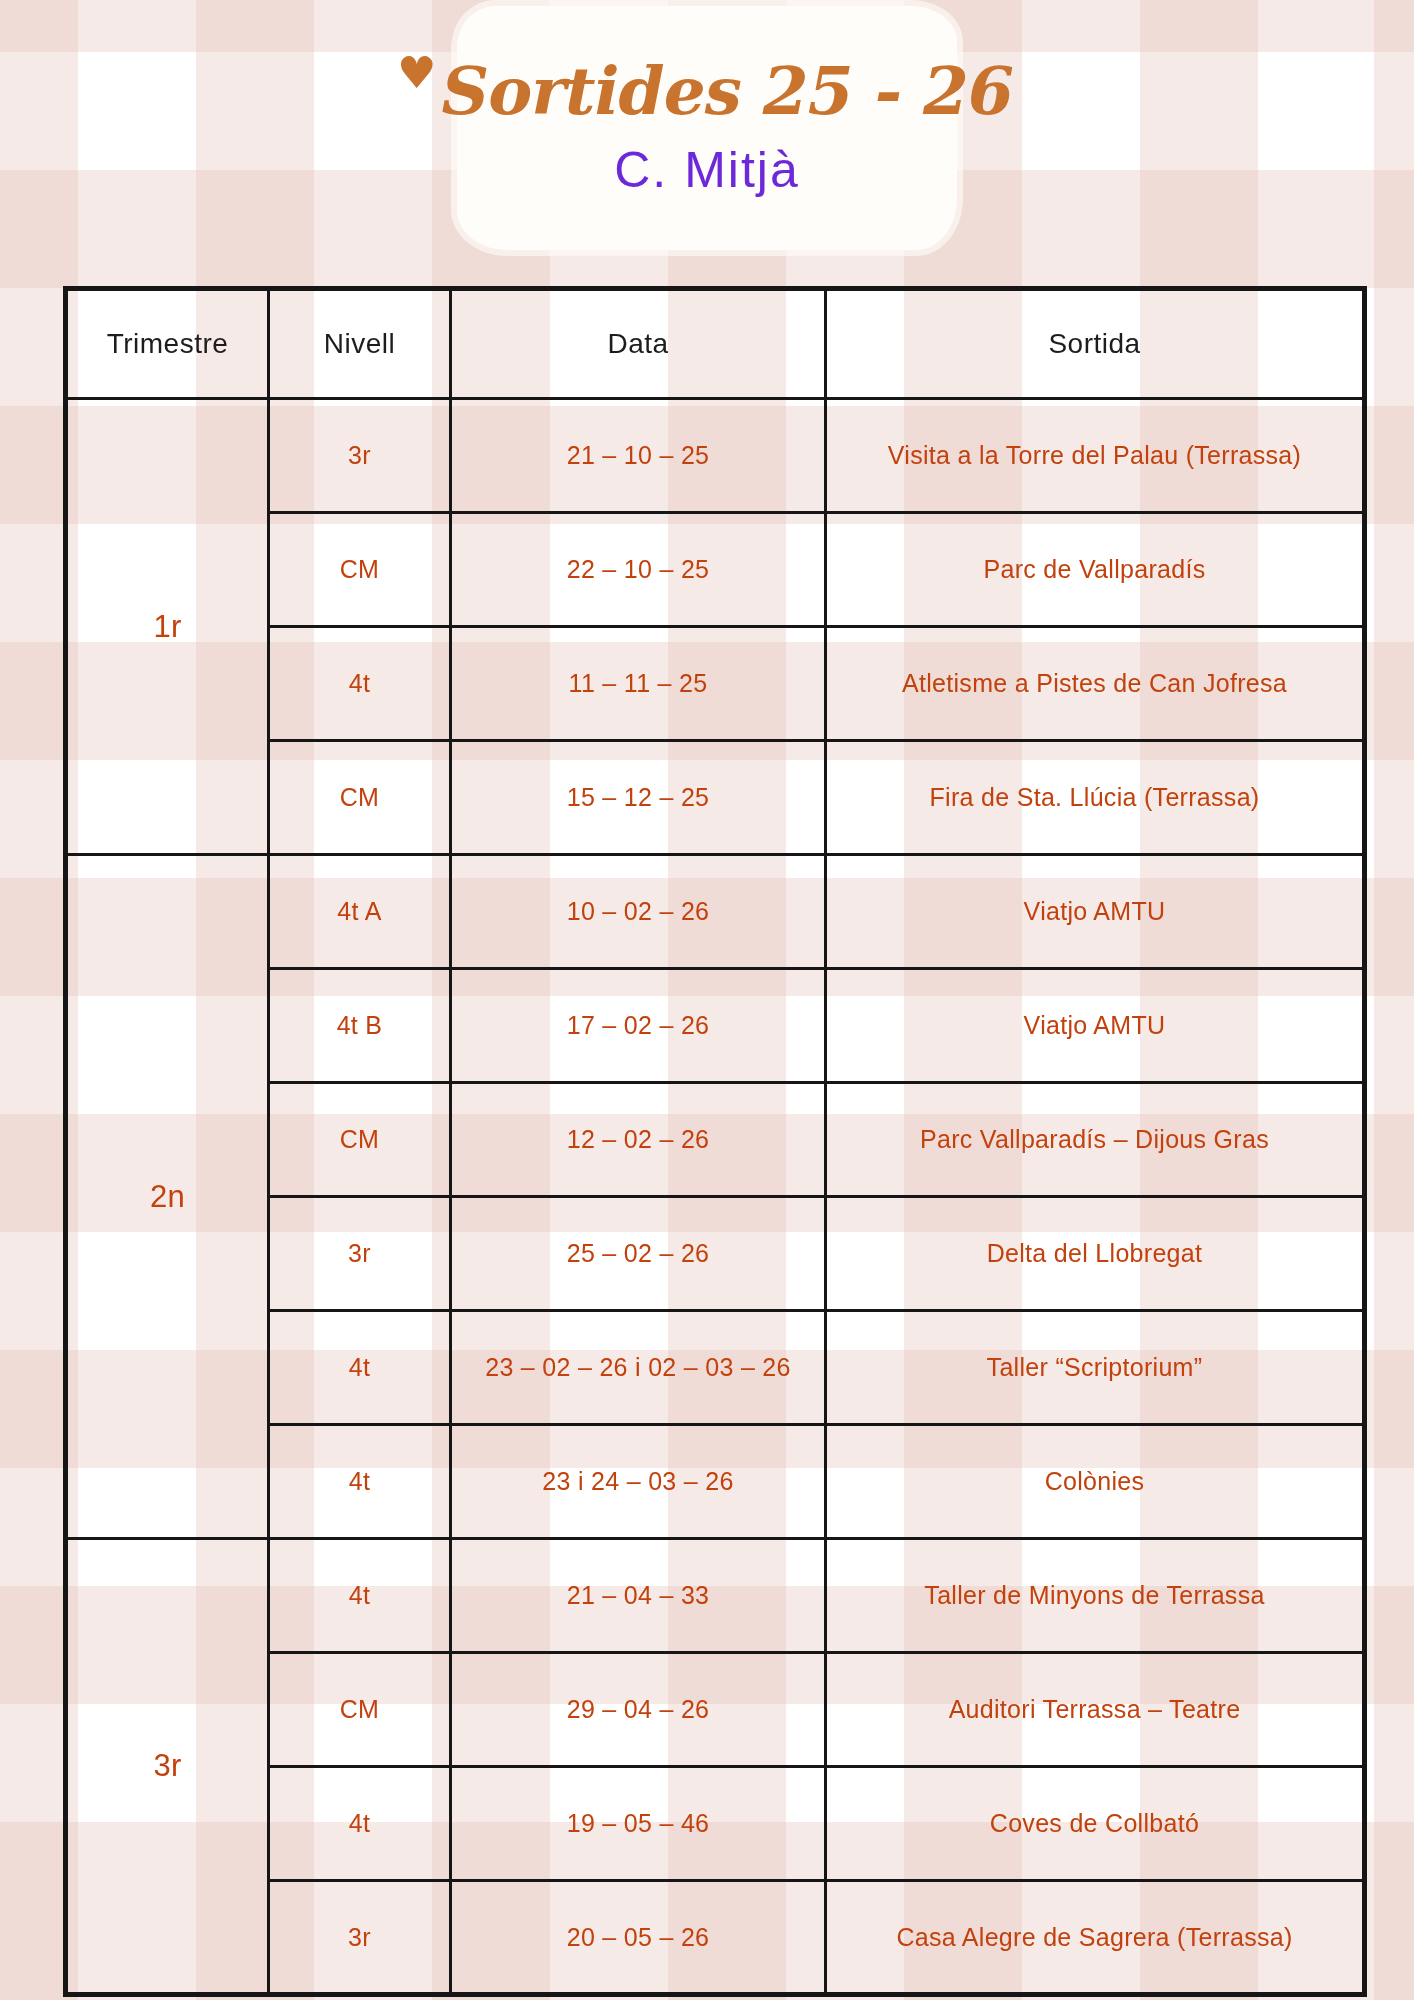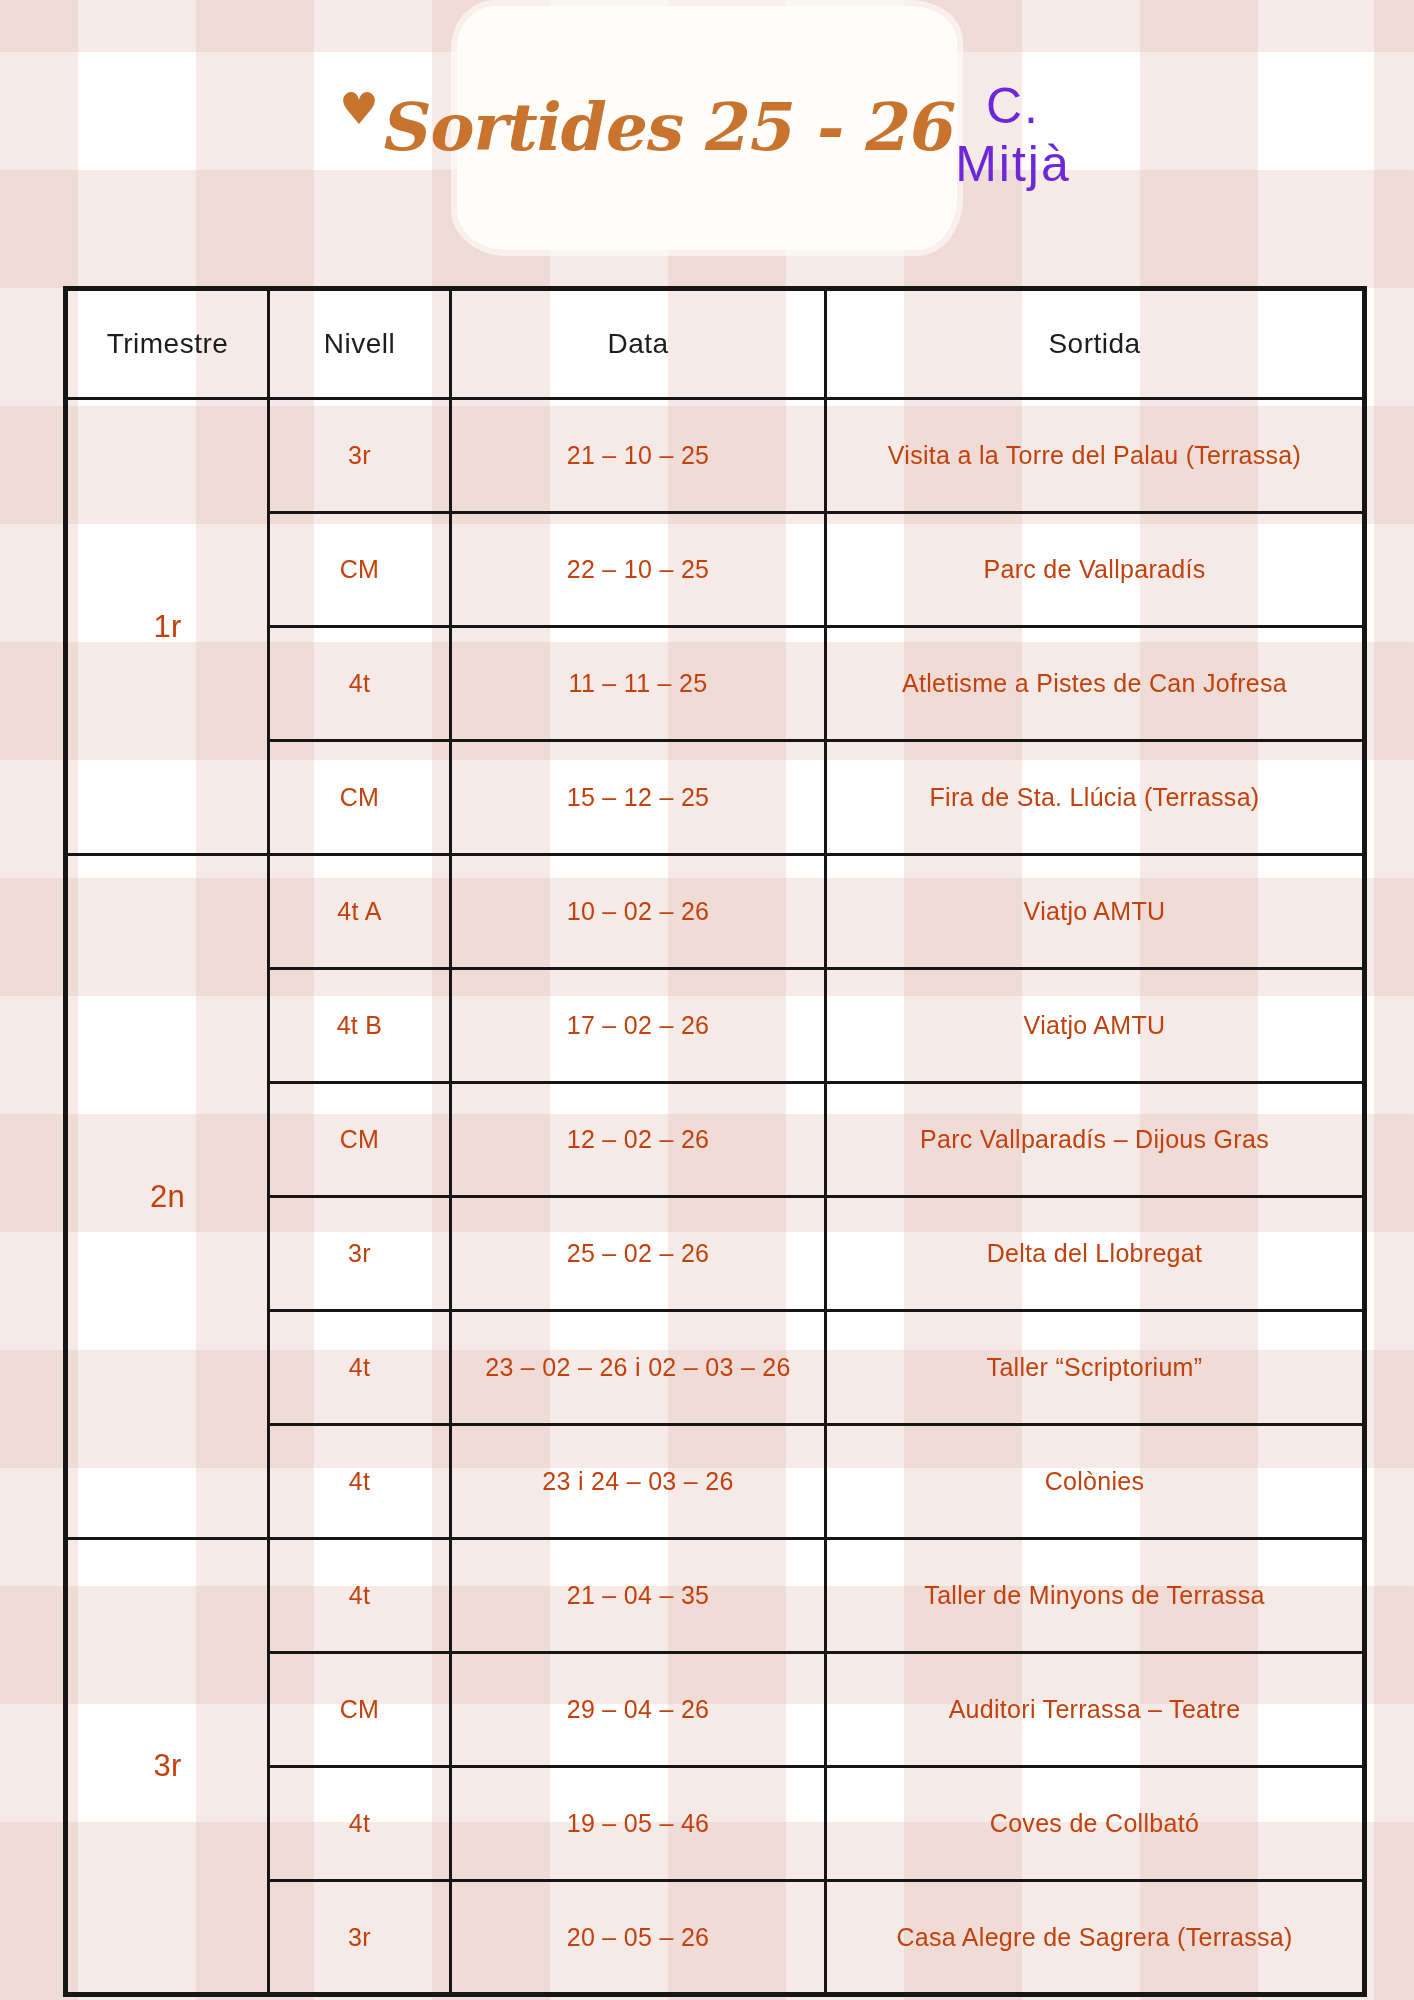--- a/index.html
+++ b/index.html
@@ -12,21 +12,21 @@
       repeating-linear-gradient(0deg,  rgba(224,186,176,0.30) 0 118px, rgba(255,255,255,0) 118px 236px);
     background-position:-40px -60px,-40px -60px;
   }
 
   
   .title-card{
     position:absolute;top:6px;left:50%;transform:translateX(-50%);
     width:500px;height:244px;background:#fffdfa;
     border-radius:38px 46px 40px 50px / 42px 36px 52px 40px;
     box-shadow:0 0 0 6px rgba(255,253,250,0.6);
-    display:flex;align-items:center;justify-content:center;
+    display:flex;flex-direction:column;align-items:center;justify-content:center;
     text-align:center;
   }
   .title-line{
     position:relative;
     font-family:"DejaVu Serif",serif;font-style:italic;font-weight:700;
     font-size:66px;line-height:1.05;color:#c9742e;white-space:nowrap;
     letter-spacing:-1px;
   }
   .heart{
     font-family:"DejaVu Sans",sans-serif;font-style:normal;
@@ -133,21 +133,21 @@
   </tr>
   <tr class="body-row">
     <td>4t</td>
     <td>23 i 24 – 03 – 26</td>
     <td>Colònies</td>
   </tr>
 
   <tr class="body-row">
     <td class="trimestre-cell" rowspan="4">3r</td>
     <td>4t</td>
-    <td>21 – 04 – 35</td>
+    <td>21 – 04 – 33</td>
     <td>Taller de Minyons de Terrassa</td>
   </tr>
   <tr class="body-row">
     <td>CM</td>
     <td>29 – 04 – 26</td>
     <td>Auditori Terrassa – Teatre</td>
   </tr>
   <tr class="body-row">
     <td>4t</td>
     <td>19 – 05 – 46</td>

